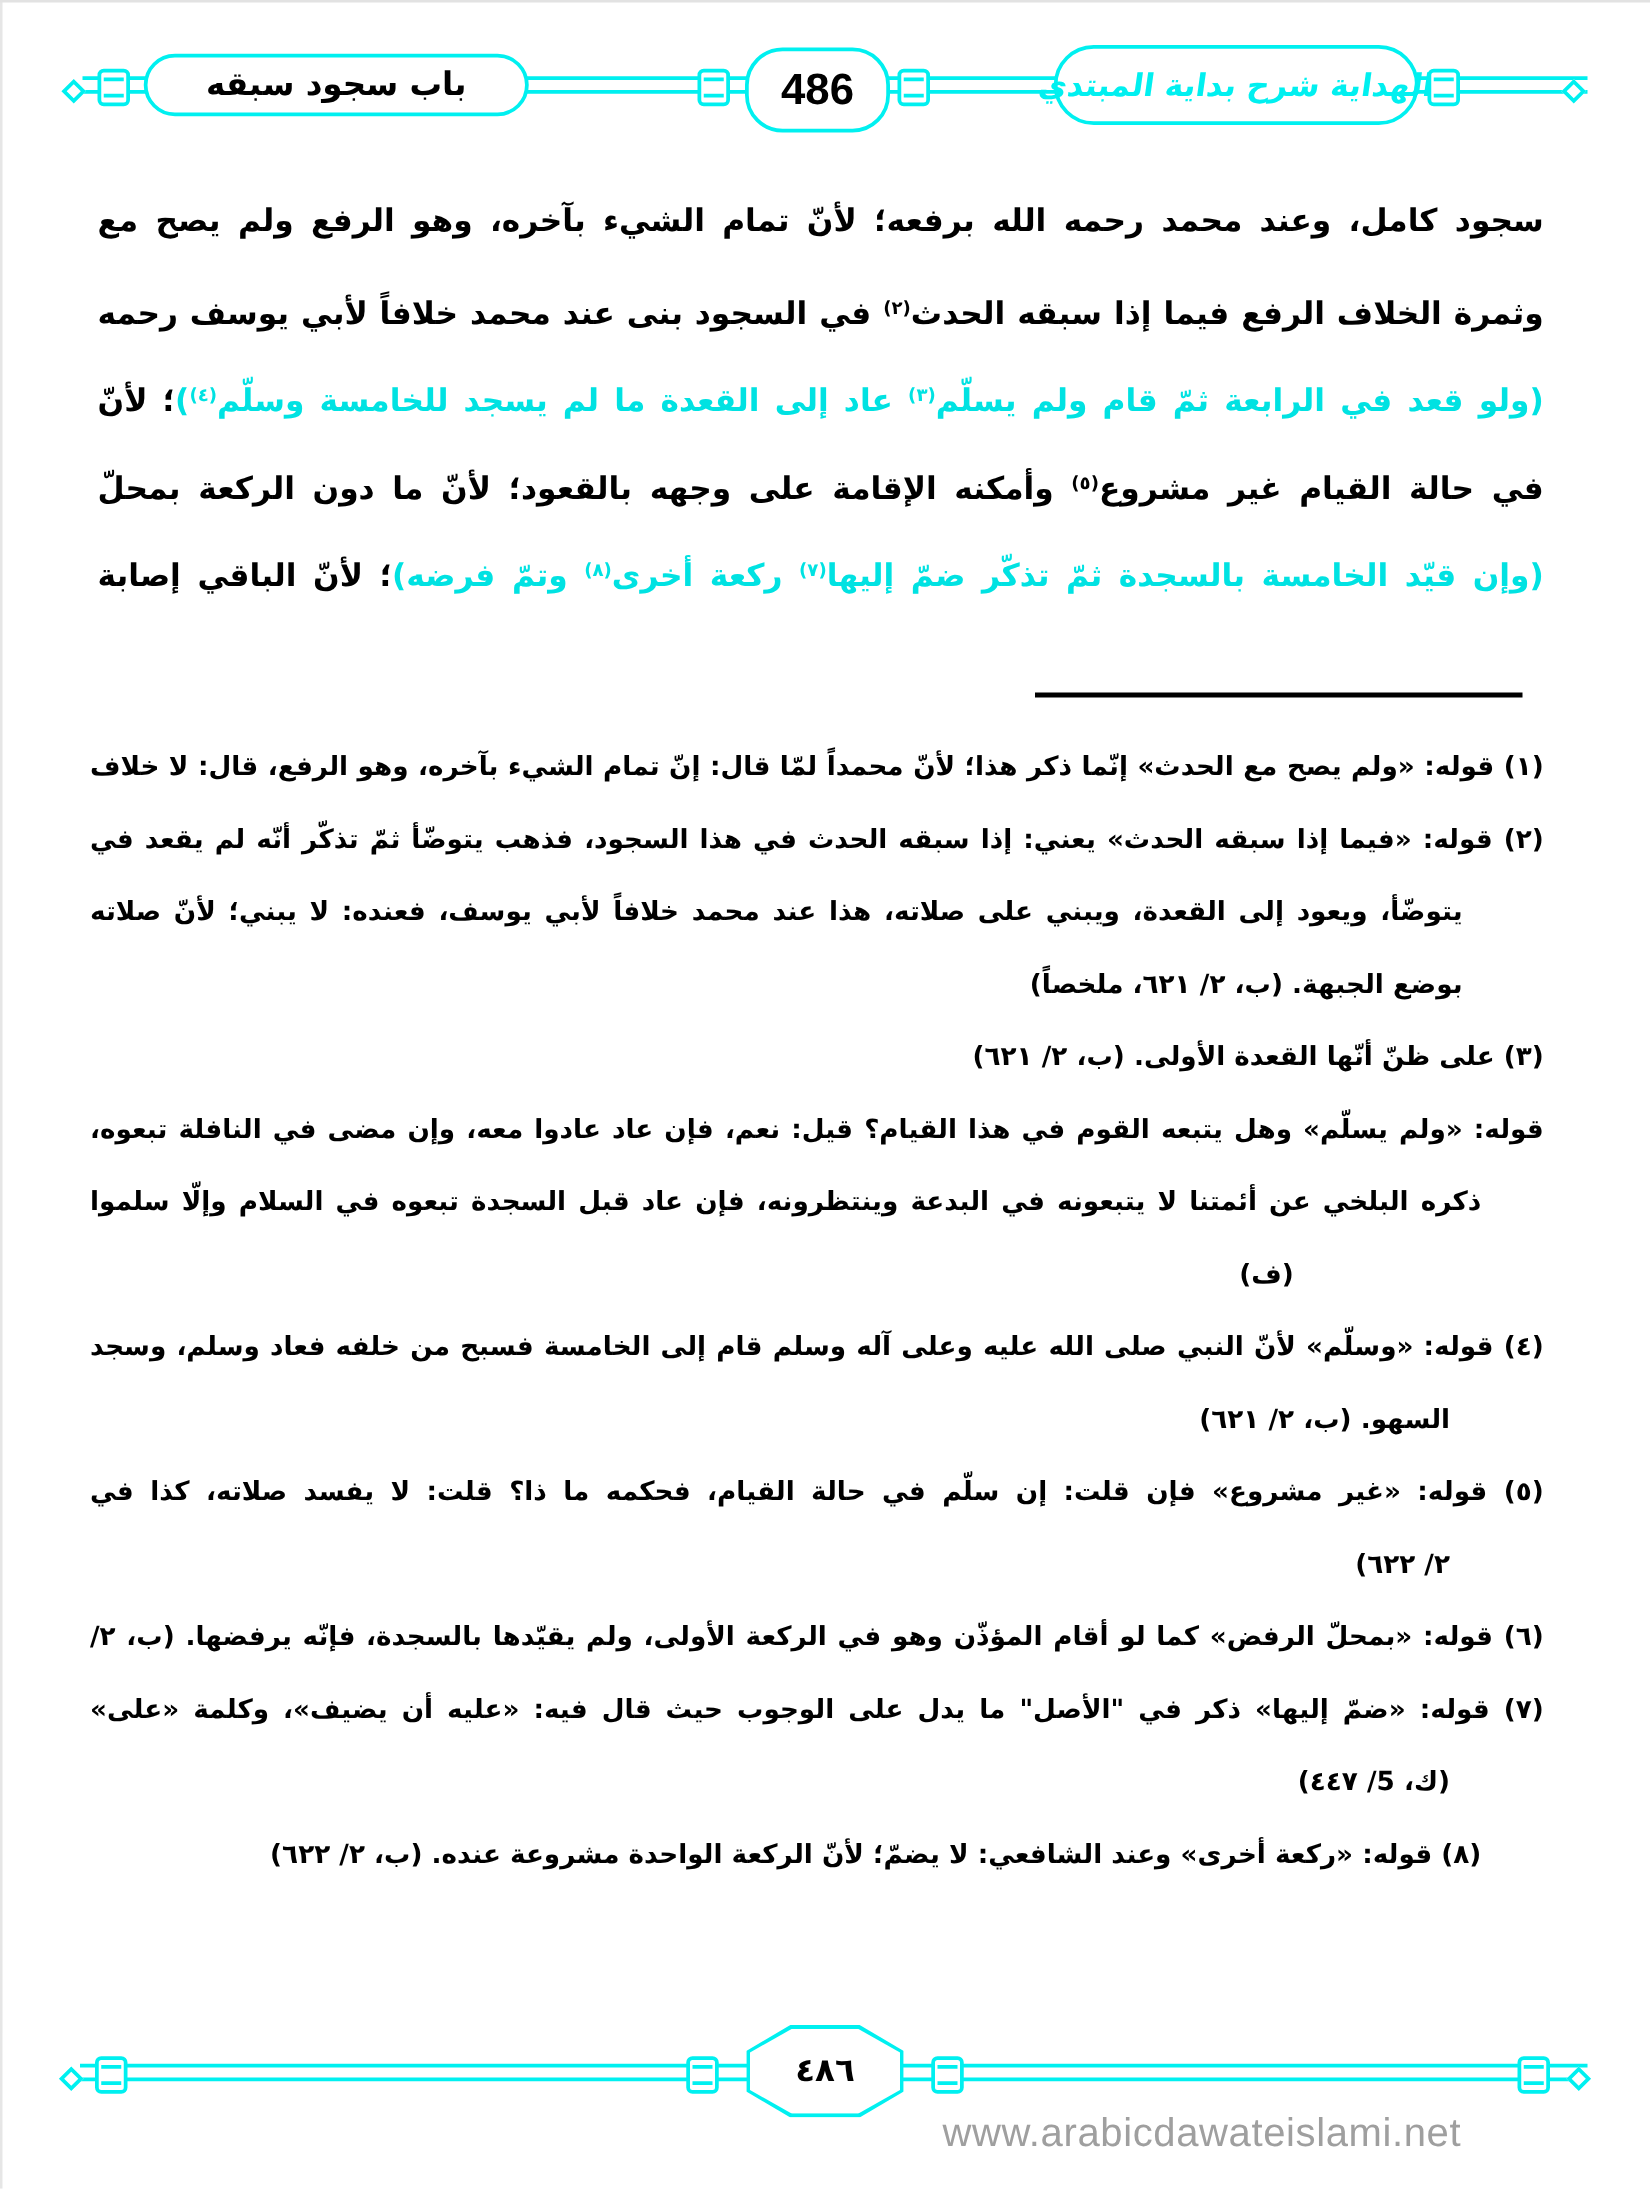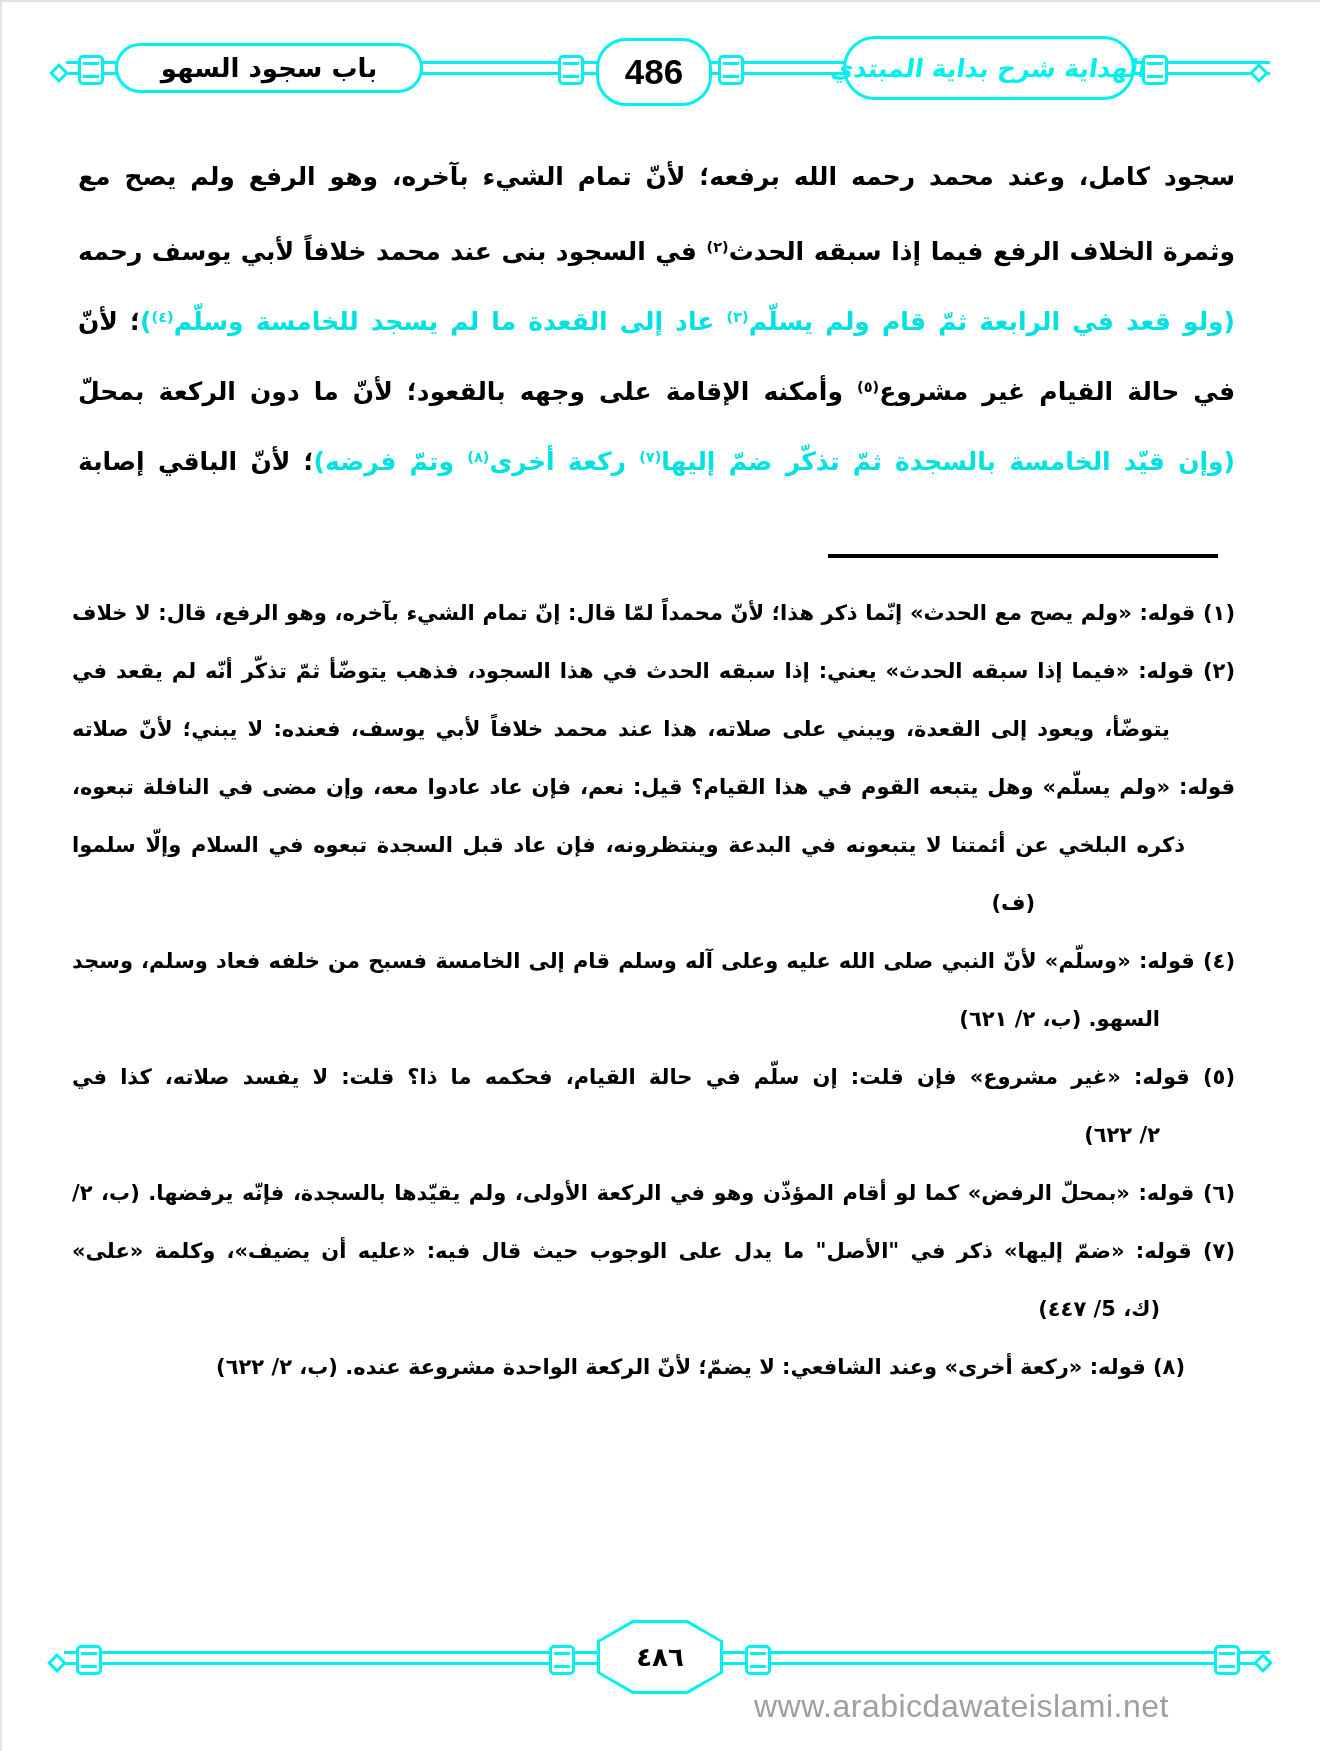--- a/index.html
+++ b/index.html
@@ -86,21 +86,21 @@
 <body>
 
 <div class="page">
 
   <div class="band header">
     <div class="band-line"></div>
     <div class="diamond" style="left:52px; top:32px;"></div>
     <div class="clip" style="left:78px; top:21px;"></div>
 
     <div class="capsule cap-chapter">
-      <span>باب سجود السهو</span>
+      <span>باب سجود سبقه</span>
     </div>
 
     <div class="clip" style="left:558px; top:21px;"></div>
     <div class="capsule cap-pageno">
       <span>486</span>
     </div>
     <div class="clip" style="left:718px; top:21px;"></div>
 
     <div class="capsule cap-book">
       <span class="callig">الهداية شرح بداية المبتدي</span>
@@ -116,20 +116,22 @@
       <div class="matn-line"><span class="k">في حالة القيام غير مشروع</span><span class="k fnref">(٥)</span><span class="k"> وأمكنه الإقامة على وجهه بالقعود؛ لأنّ ما دون الركعة بمحلّ الرفض</span></div>
       <div class="matn-line"><span class="c">(وإن قيّد الخامسة بالسجدة ثمّ تذكّر ضمّ إليها</span><span class="c fnref">(٧)</span><span class="c"> ركعة أخرى</span><span class="c fnref">(٨)</span><span class="c"> وتمّ فرضه)</span><span class="k">؛ لأنّ الباقي إصابة لفظة</span></div>
     </div>
 
   <div class="fn-sep"></div>
 
   <div class="footnotes" id="footnotes">
       <div class="fn-line j" style="padding-right: 0px;">(١) قوله: «ولم يصح مع الحدث» إنّما ذكر هذا؛ لأنّ محمداً لمّا قال: إنّ تمام الشيء بآخره، وهو الرفع، قال: لا خلاف بيننا</div>
       <div class="fn-line j" style="padding-right: 0px;">(٢) قوله: «فيما إذا سبقه الحدث» يعني: إذا سبقه الحدث في هذا السجود، فذهب يتوضّأ ثمّ تذكّر أنّه لم يقعد في الرابعة</div>
       <div class="fn-line j" style="padding-right: 65px;">يتوضّأ، ويعود إلى القعدة، ويبني على صلاته، هذا عند محمد خلافاً لأبي يوسف، فعنده: لا يبني؛ لأنّ صلاته فسدت</div>
+      <div class="fn-line" style="padding-right: 65px;">بوضع الجبهة. (ب، ٢/ ٦٢١، ملخصاً)</div>
+      <div class="fn-line" style="padding-right: 0px;">(٣) على ظنّ أنّها القعدة الأولى. (ب، ٢/ ٦٢١)</div>
       <div class="fn-line j" style="padding-right: 0px;">قوله: «ولم يسلّم» وهل يتبعه القوم في هذا القيام؟ قيل: نعم، فإن عاد عادوا معه، وإن مضى في النافلة تبعوه، والصحيح ما</div>
       <div class="fn-line j" style="padding-right: 50px;">ذكره البلخي عن أئمتنا لا يتبعونه في البدعة وينتظرونه، فإن عاد قبل السجدة تبعوه في السلام وإلّا سلموا في الحال.</div>
       <div class="fn-line" style="padding-right: 200px;">(ف)</div>
       <div class="fn-line j" style="padding-right: 0px;">(٤) قوله: «وسلّم» لأنّ النبي صلى الله عليه وعلى آله وسلم قام إلى الخامسة فسبح من خلفه فعاد وسلم، وسجد سجدتي</div>
       <div class="fn-line" style="padding-right: 75px;">السهو. (ب، ٢/ ٦٢١)</div>
       <div class="fn-line j" style="padding-right: 0px;">(٥) قوله: «غير مشروع» فإن قلت: إن سلّم في حالة القيام، فحكمه ما ذا؟ قلت: لا يفسد صلاته، كذا في "الخلاصة". (ب،</div>
       <div class="fn-line" style="padding-right: 75px;">٢/ ٦٢٢)</div>
       <div class="fn-line j" style="padding-right: 0px;">(٦) قوله: «بمحلّ الرفض» كما لو أقام المؤذّن وهو في الركعة الأولى، ولم يقيّدها بالسجدة، فإنّه يرفضها. (ب، ٢/ ٦٢٢)</div>
       <div class="fn-line j" style="padding-right: 0px;">(٧) قوله: «ضمّ إليها» ذكر في "الأصل" ما يدل على الوجوب حيث قال فيه: «عليه أن يضيف»، وكلمة «على» للإيجاب.</div>
       <div class="fn-line" style="padding-right: 75px;">(ك، 5/ ٤٤٧)</div>

